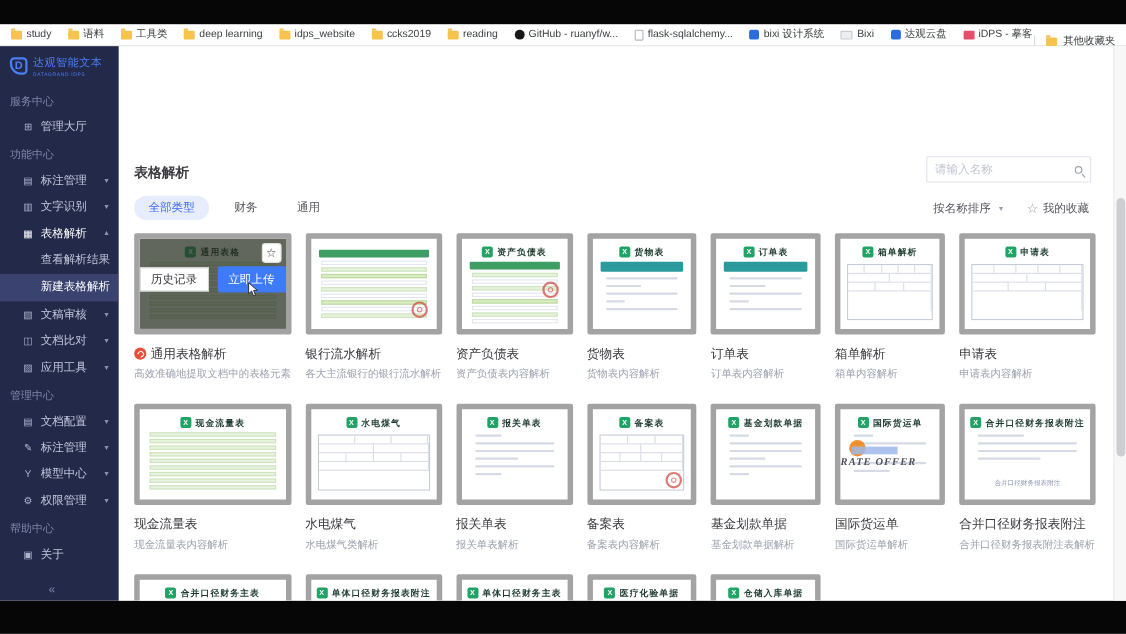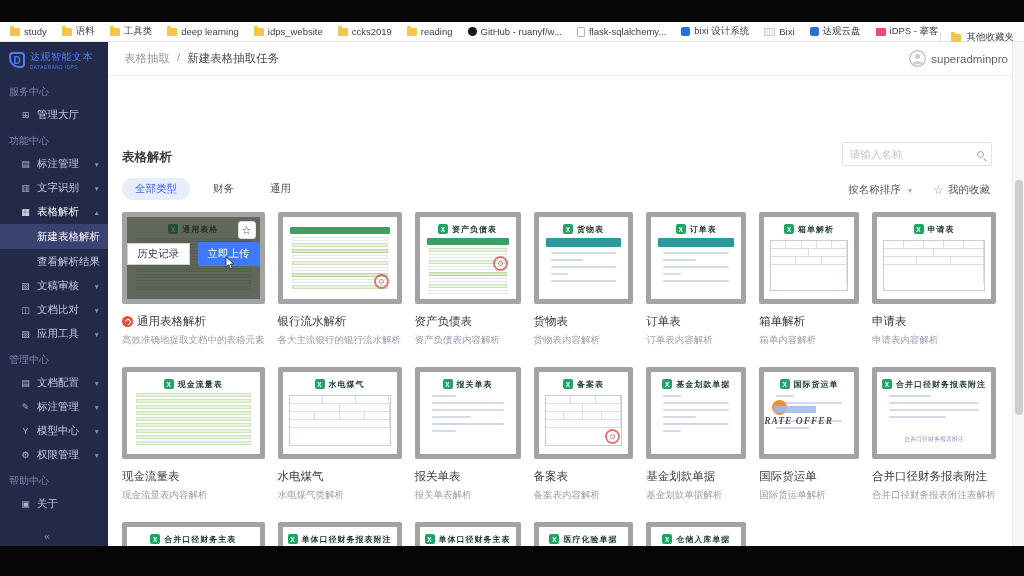--- a/index.html
+++ b/index.html
@@ -231,22 +231,22 @@
           <div class="s-item">
             <span class="ic">▥</span>
             <span>文字识别</span>
             <span class="chev">▼</span>
           </div>
           <div class="s-item active">
             <span class="ic">▦</span>
             <span>表格解析</span>
             <span class="chev">▲</span>
           </div>
+          <div class="s-child">查看解析结果</div>
           <div class="s-child selected">新建表格解析</div>
-          <div class="s-child">查看解析结果</div>
           <div class="s-item">
             <span class="ic">▧</span>
             <span>文稿审核</span>
             <span class="chev">▼</span>
           </div>
           <div class="s-item">
             <span class="ic">◫</span>
             <span>文档比对</span>
             <span class="chev">▼</span>
           </div>
@@ -279,35 +279,20 @@
           <div class="group-label">帮助中心</div>
           <div class="s-item">
             <span class="ic">▣</span>
             <span>关于</span>
           </div>
         </nav>
       <div class="collapse">«</div>
     </aside>
 
     <main class="main">
-      <div class="topbar">
-        <div class="breadcrumb">
-          <span>表格抽取</span>
-          <span>/</span>
-          <span class="current">新建表格抽取任务</span>
-        </div>
-        <div class="user">
-          <svg width="17" height="17" viewBox="0 0 17 17">
-              <circle cx="8.5" cy="8.5" r="7.8" fill="none" stroke="#b9bdc9" stroke-width="1.2"></circle>
-              <circle cx="8.5" cy="6.6" r="2.5" fill="#c9cdd8"></circle>
-              <path d="M3.7 14.2 a4.9 4 0 0 1 9.6 0" fill="#c9cdd8"></path>
-            </svg>
-          <span>superadminpro</span>
-        </div>
-      </div>
 
 
       <div class="section-title">表格解析</div>
 
       <div class="search-box">
         <input placeholder="请输入名称" style="">
         <span class="mag"></span>
       </div>
 
       <div class="filters" id="filters">

